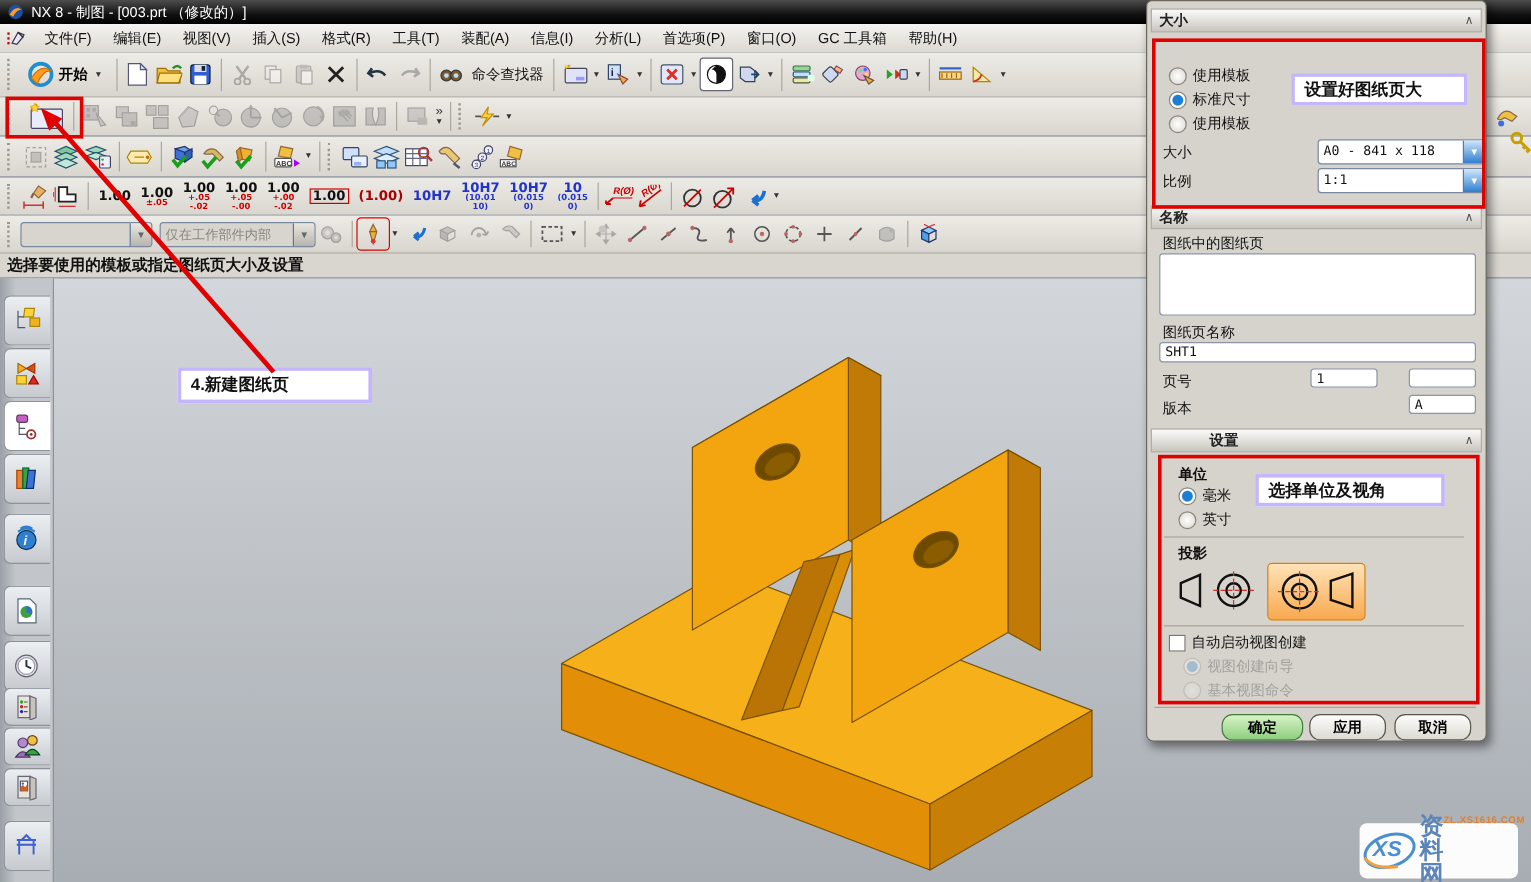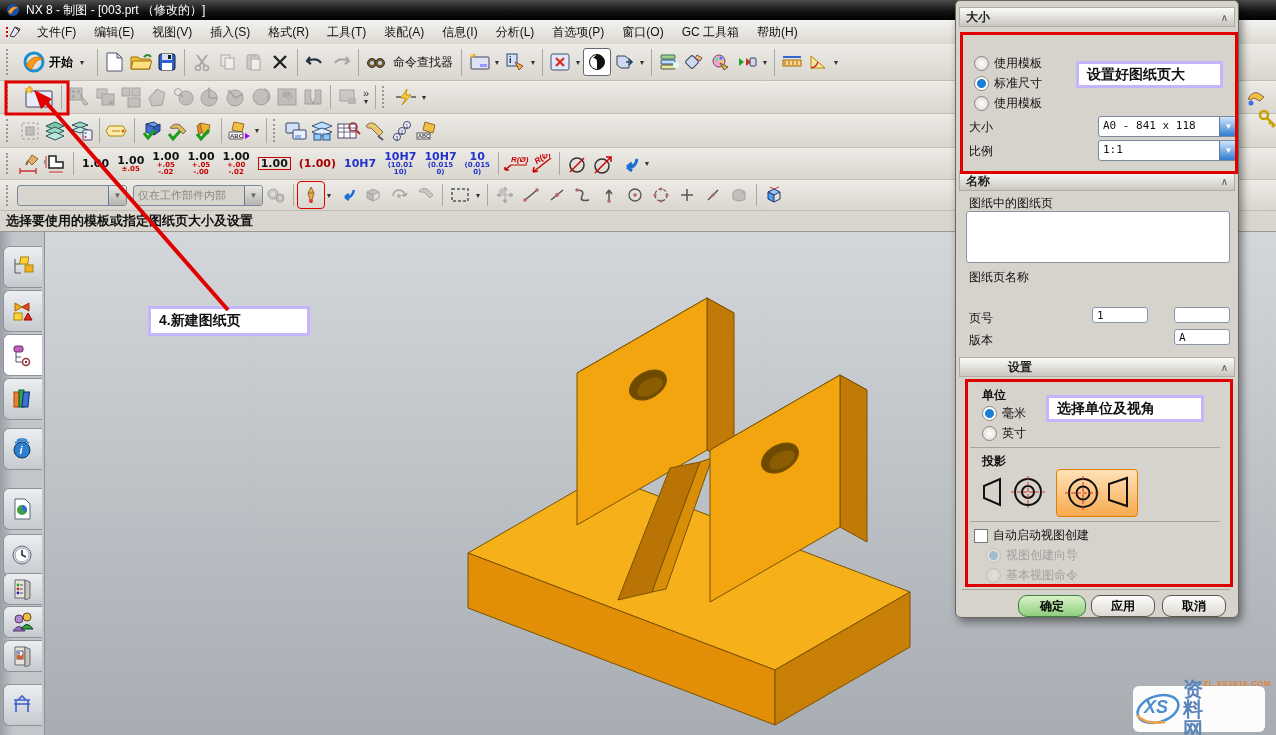--- a/index.html
+++ b/index.html
@@ -883,20 +883,21 @@
       <span class="cbtn">▼</span>
   </span>
 
   <div class="sect-hd abs" style="left:0;right:0;top:170px;margin:0 3px;">
     <span>名称</span>
       <span class="chev">∧</span>
   </div>
   <span class="dlg-label abs" style="left:13px;top:194px;">图纸中的图纸页</span>
   <div class="field abs" style="left:10px;top:210px;width:264px;height:52px;"></div>
   <span class="dlg-label abs" style="left:13px;top:268px;">图纸页名称</span>
+  <div class="field abs" style="left:10px;top:284px;width:264px;height:17px;">SHT1</div>
   <span class="dlg-label abs" style="left:13px;top:309px;">页号</span>
   <div class="field abs" style="left:136px;top:306px;width:56px;height:16px;">1</div>
   <div class="field abs" style="left:218px;top:306px;width:56px;height:16px;"></div>
   <span class="dlg-label abs" style="left:13px;top:331px;">版本</span>
   <div class="field abs" style="left:218px;top:328px;width:56px;height:16px;">A</div>
 
   <div class="sect-hd abs" style="left:0;right:0;top:356px;margin:0 3px;padding-left:48px;">
     <span>设置</span>
       <span class="chev">∧</span>
   </div>

